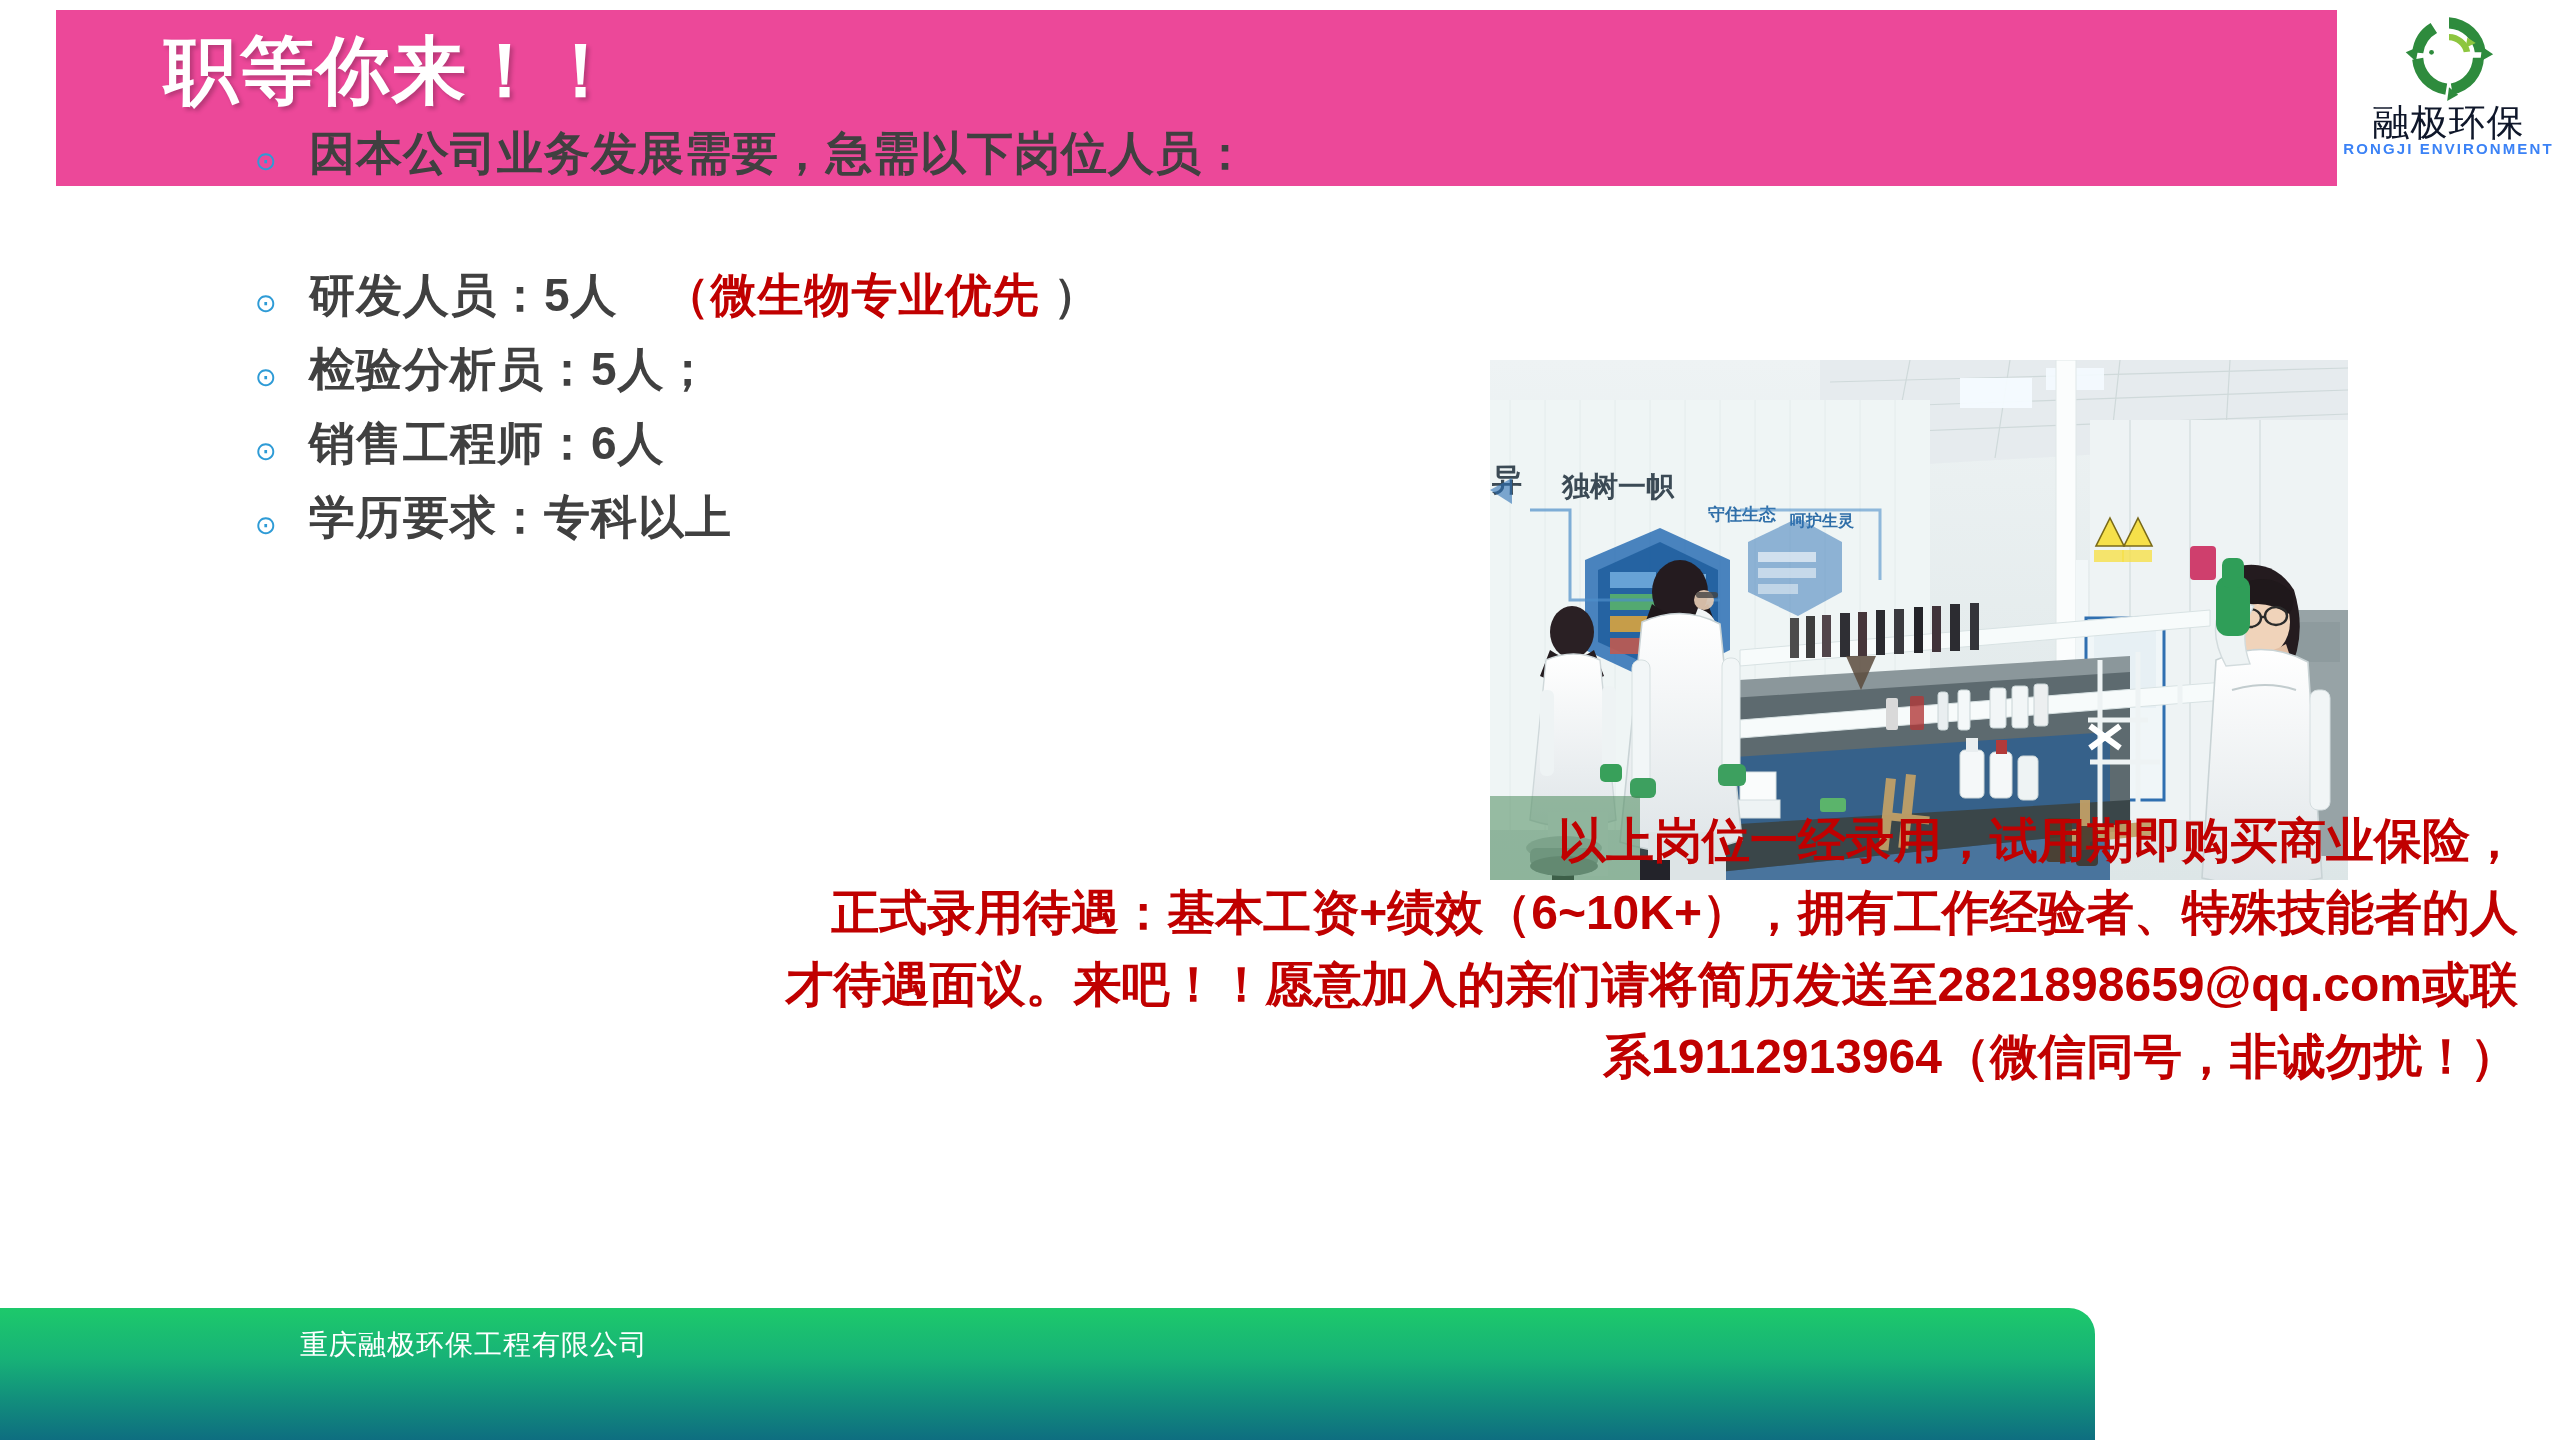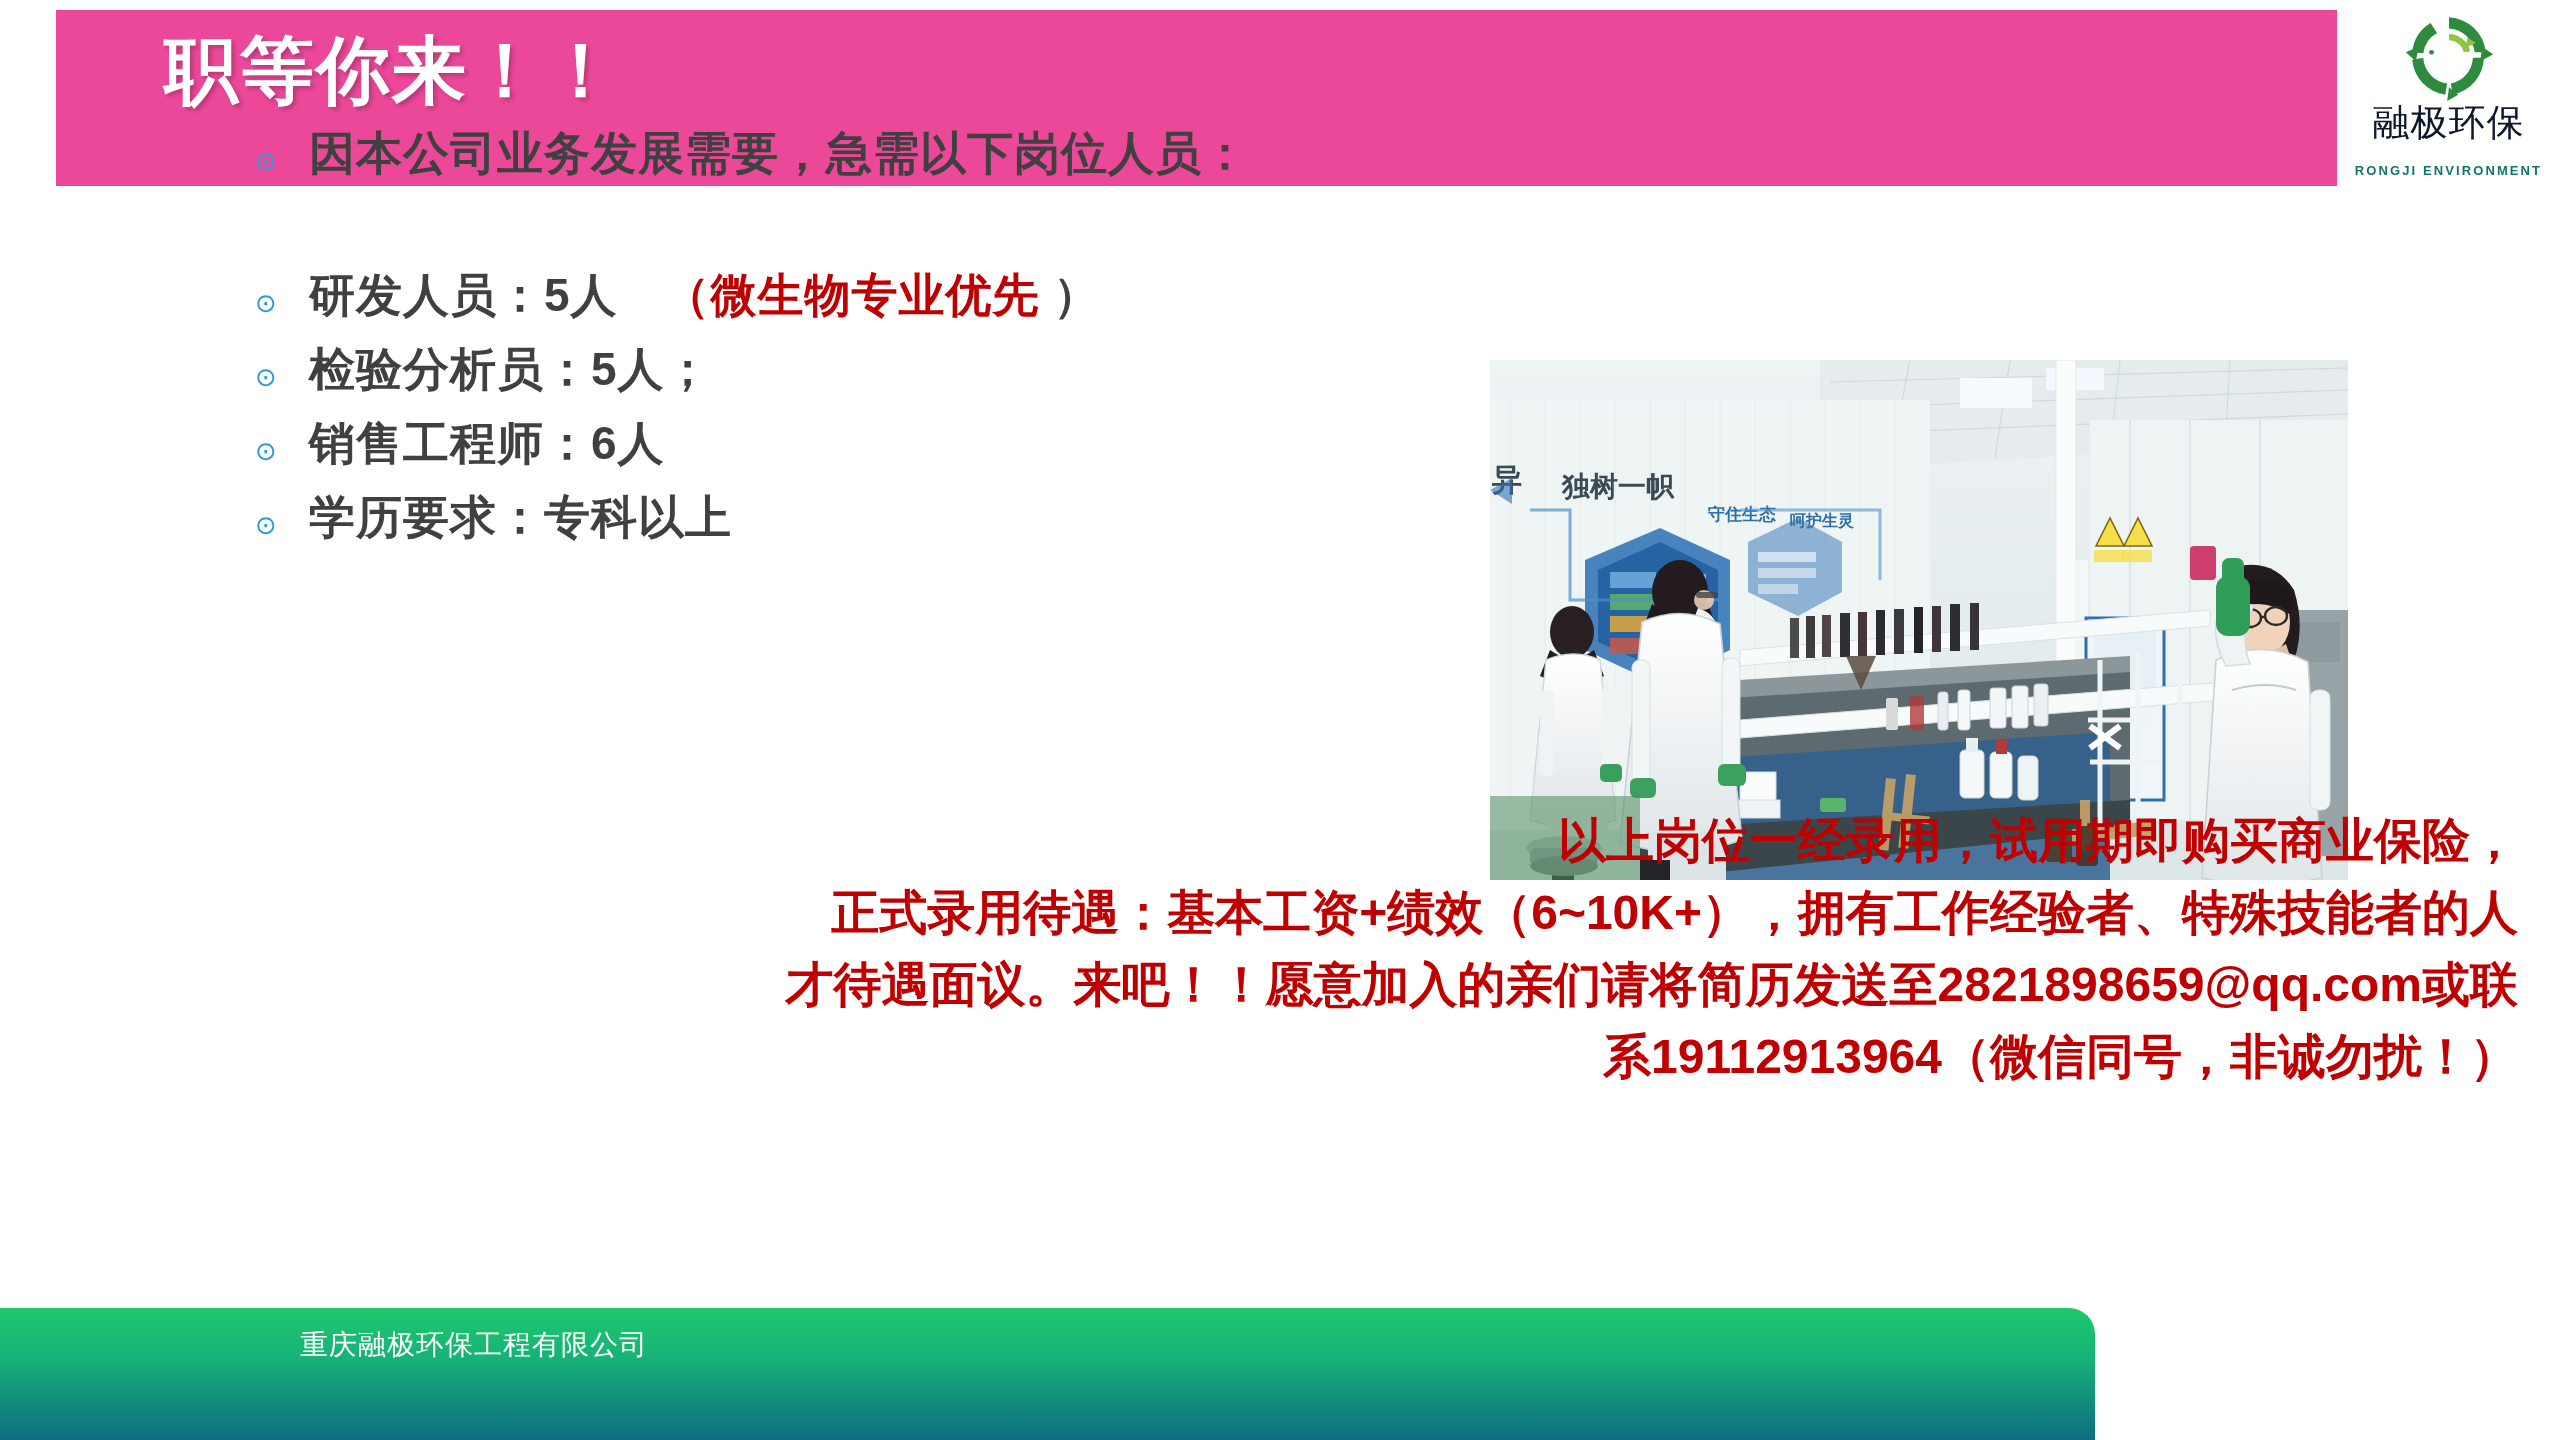--- a/index.html
+++ b/index.html
@@ -31,22 +31,22 @@
     background:#ffffff;border-top-left-radius:4px;
     display:flex;flex-direction:column;align-items:center;justify-content:flex-start;
     padding-top:6px;box-sizing:border-box;
   }
   .logo-mark{width:92px;height:92px;position:relative;}
   .logo-cn{
     font-size:37px;font-weight:normal;color:#0f172a;
     letter-spacing:1px;line-height:1;margin-top:2px;white-space:nowrap;
   }
   .logo-en{
-    font-size:13px;font-weight:bold;color:#0f766e;
-    letter-spacing:2.1px;line-height:1;margin-top:23px;white-space:nowrap;
+    font-size:15px;font-weight:bold;color:#3b82f6;
+    letter-spacing:2.1px;line-height:1;margin-top:0;white-space:nowrap;
   }
 
   
   .bullets{position:absolute;left:255px;top:118px;width:1250px;}
   .bullet-row{
     display:flex;align-items:flex-start;
     height:76px;margin-bottom:0;
   }
   .bullet-mark{
     width:42px;flex:0 0 42px;

